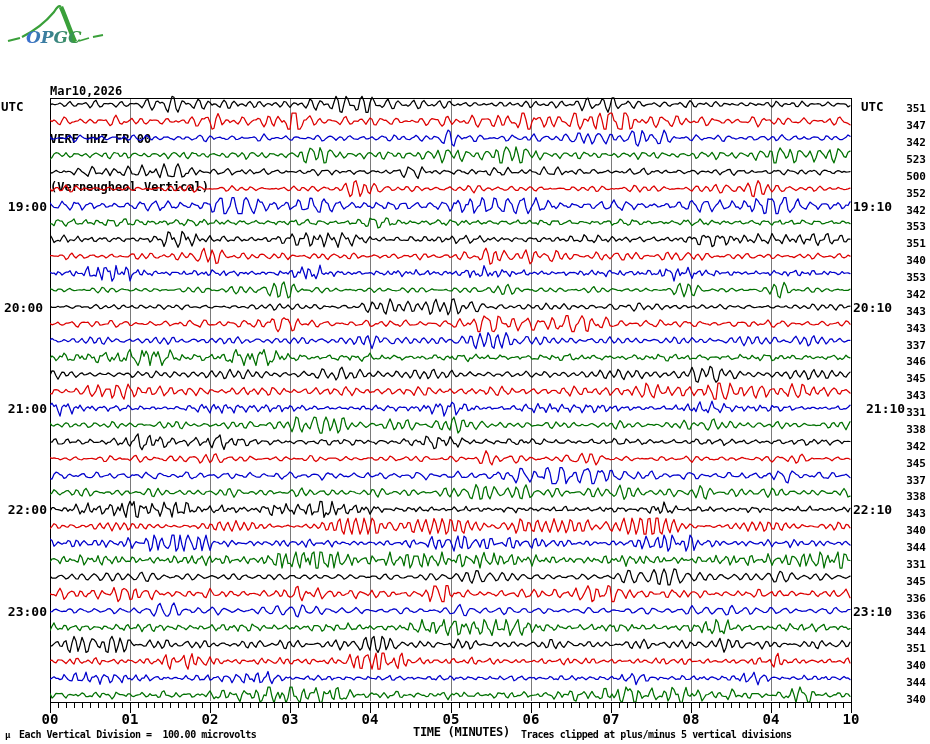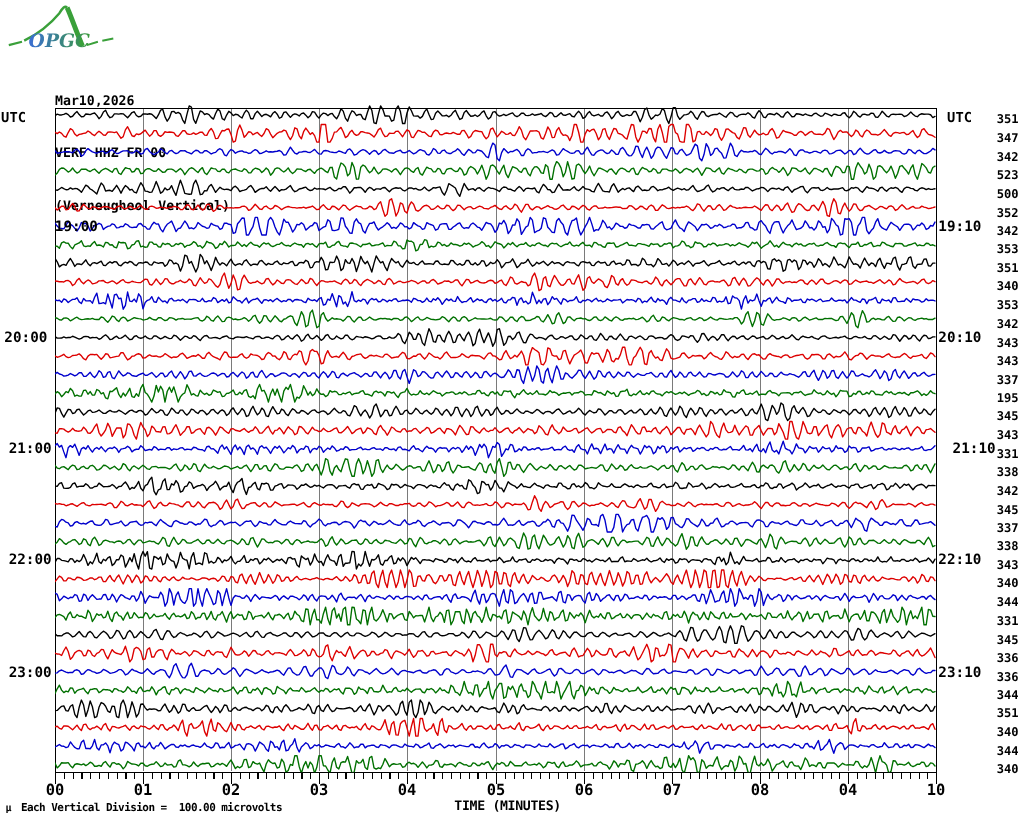--- a/index.html
+++ b/index.html
@@ -218,42 +218,42 @@
       <div class="abs dc-value" style="left: 900px; top: 187px;">352</div>
       <div class="abs dc-value" style="left: 900px; top: 204px;">342</div>
       <div class="abs dc-value" style="left: 900px; top: 220px;">353</div>
       <div class="abs dc-value" style="left: 900px; top: 237px;">351</div>
       <div class="abs dc-value" style="left: 900px; top: 254px;">340</div>
       <div class="abs dc-value" style="left: 900px; top: 271px;">353</div>
       <div class="abs dc-value" style="left: 900px; top: 288px;">342</div>
       <div class="abs dc-value" style="left: 900px; top: 305px;">343</div>
       <div class="abs dc-value" style="left: 900px; top: 322px;">343</div>
       <div class="abs dc-value" style="left: 900px; top: 339px;">337</div>
-      <div class="abs dc-value" style="left: 900px; top: 355px;">195</div>
+      <div class="abs dc-value" style="left: 900px; top: 355px;">346</div>
       <div class="abs dc-value" style="left: 900px; top: 372px;">345</div>
       <div class="abs dc-value" style="left: 900px; top: 389px;">343</div>
       <div class="abs dc-value" style="left: 900px; top: 406px;">331</div>
       <div class="abs dc-value" style="left: 900px; top: 423px;">338</div>
       <div class="abs dc-value" style="left: 900px; top: 440px;">342</div>
       <div class="abs dc-value" style="left: 900px; top: 457px;">345</div>
       <div class="abs dc-value" style="left: 900px; top: 474px;">337</div>
       <div class="abs dc-value" style="left: 900px; top: 490px;">338</div>
       <div class="abs dc-value" style="left: 900px; top: 507px;">343</div>
       <div class="abs dc-value" style="left: 900px; top: 524px;">340</div>
       <div class="abs dc-value" style="left: 900px; top: 541px;">344</div>
       <div class="abs dc-value" style="left: 900px; top: 558px;">331</div>
       <div class="abs dc-value" style="left: 900px; top: 575px;">345</div>
       <div class="abs dc-value" style="left: 900px; top: 592px;">336</div>
       <div class="abs dc-value" style="left: 900px; top: 609px;">336</div>
       <div class="abs dc-value" style="left: 900px; top: 625px;">344</div>
       <div class="abs dc-value" style="left: 900px; top: 642px;">351</div>
       <div class="abs dc-value" style="left: 900px; top: 659px;">340</div>
       <div class="abs dc-value" style="left: 900px; top: 676px;">344</div>
       <div class="abs dc-value" style="left: 900px; top: 693px;">340</div>
-      <div class="abs hour-label" style="left: 0px; top: 199px; width: 47px; text-align: right; padding-left: 42px;">19:00</div>
+      <div class="abs hour-label" style="left: 0px; top: 199px; width: 47px; text-align: right;">19:00</div>
       <div class="abs hour-label" style="left: 853px; top: 199px;">19:10</div>
       <div class="abs hour-label" style="left: 0px; top: 300px; width: 47px; text-align: center;">20:00</div>
       <div class="abs hour-label" style="left: 853px; top: 300px;">20:10</div>
       <div class="abs hour-label" style="left: 0px; top: 401px; width: 47px; text-align: right;">21:00</div>
       <div class="abs hour-label" style="left: 853px; top: 401px; margin-left: 13px;">21:10</div>
       <div class="abs hour-label" style="left: 0px; top: 502px; width: 47px; text-align: right;">22:00</div>
       <div class="abs hour-label" style="left: 853px; top: 502px;">22:10</div>
       <div class="abs hour-label" style="left: 0px; top: 604px; width: 47px; text-align: right;">23:00</div>
       <div class="abs hour-label" style="left: 853px; top: 604px;">23:10</div>
       <div class="abs x-tick-label" style="left: 33px;">00</div>
@@ -265,14 +265,15 @@
       <div class="abs x-tick-label" style="left: 514px;">06</div>
       <div class="abs x-tick-label" style="left: 594px;">07</div>
       <div class="abs x-tick-label" style="left: 674px;">08</div>
       <div class="abs x-tick-label" style="left: 754px;">04</div>
       <div class="abs x-tick-label" style="left: 834px;">10</div>
     </div>
 
   <div class="abs mu">μ</div>
   <div class="abs footer-small" style="left:19px;">Each Vertical Division =  100.00 microvolts</div>
   <div class="abs axis-label" style="left:413px;">TIME (MINUTES)</div>
+  <div class="abs footer-small" style="left:521px;">Traces clipped at plus/minus 5 vertical divisions</div>
 
 </div>
 
 </body></html>

